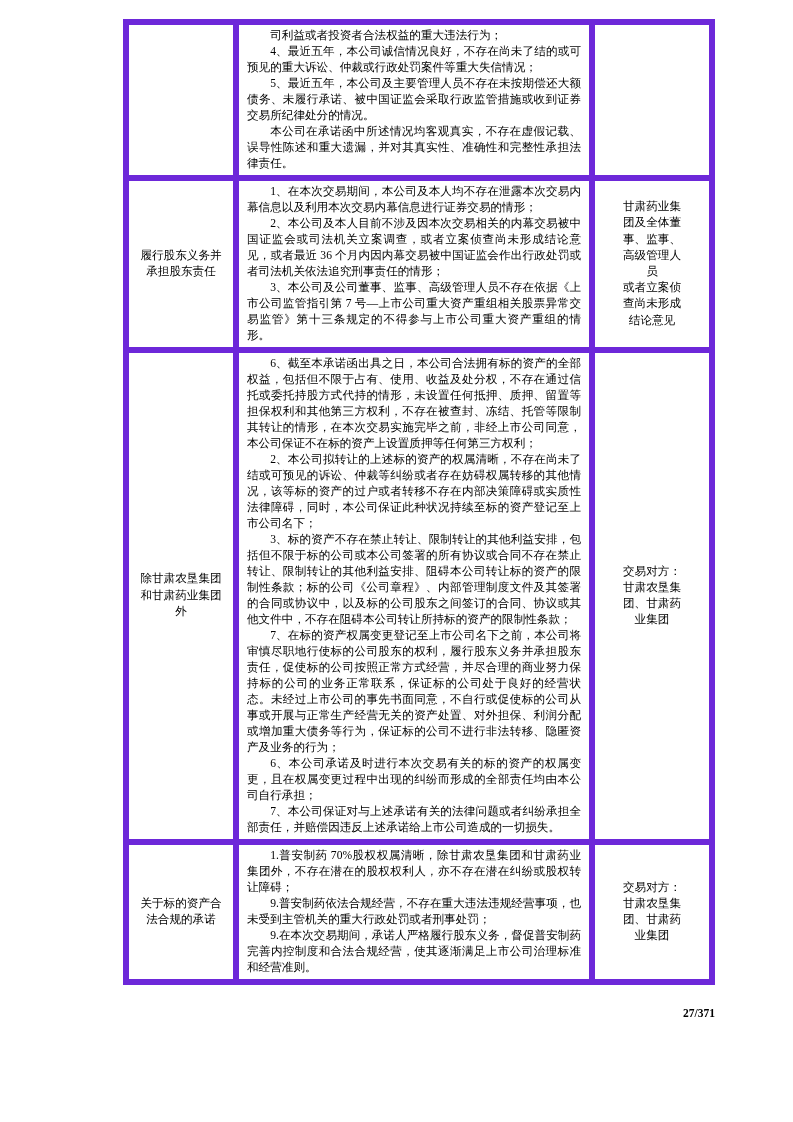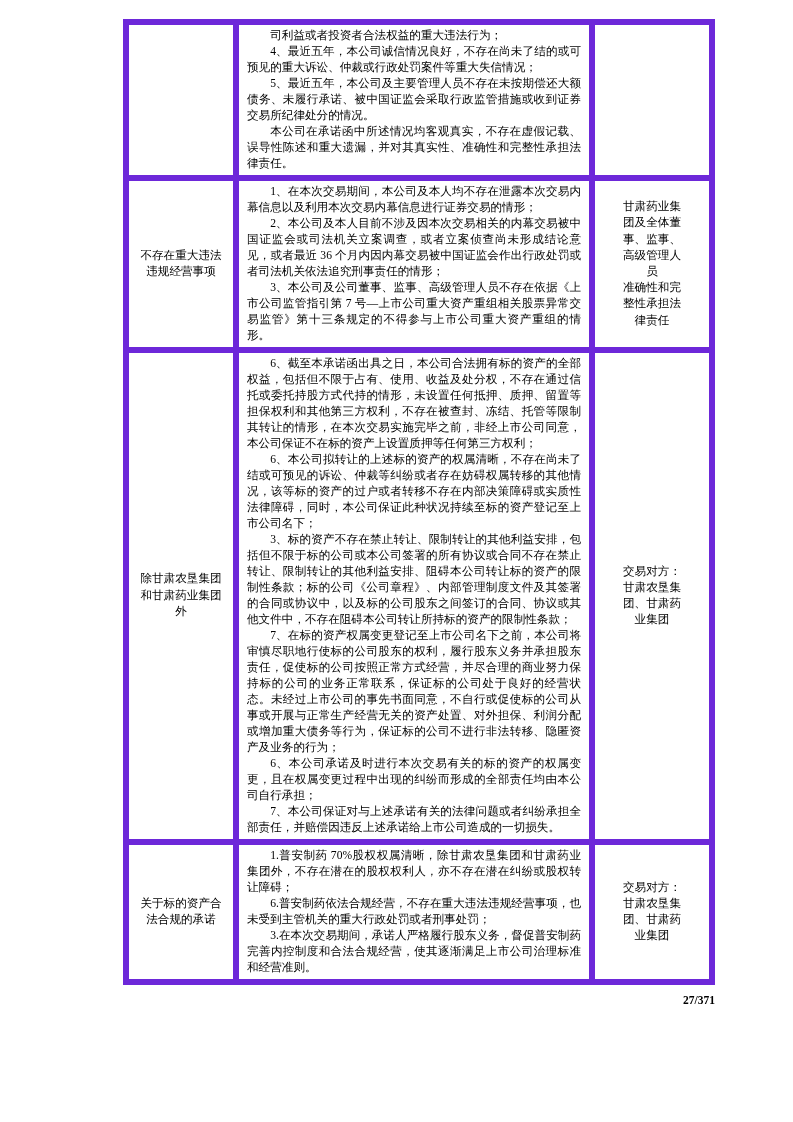--- a/index.html
+++ b/index.html
@@ -68,21 +68,21 @@
   }
   .party-text {
     width: 60px;
     margin: 0 auto;
     line-height: 16.2px;
     text-align: center;
   }
   .party-text div { margin: 0; }
 
   .page-footer {
-    margin: 9px 0 0 123px;
+    margin: 22px 0 0 123px;
     width: 592px;
     text-align: right;
     font-size: 11.5px;
     font-weight: bold;
   }
 </style>
 </head>
 <body>
 
 <div class="page">
@@ -102,62 +102,62 @@
           <p>司利益或者投资者合法权益的重大违法行为；</p>
           <p>4、最近五年，本公司诚信情况良好，不存在尚未了结的或可预见的重大诉讼、仲裁或行政处罚案件等重大失信情况；</p>
           <p>5、最近五年，本公司及主要管理人员不存在未按期偿还大额债务、未履行承诺、被中国证监会采取行政监管措施或收到证券交易所纪律处分的情况。</p>
           <p>本公司在承诺函中所述情况均客观真实，不存在虚假记载、误导性陈述和重大遗漏，并对其真实性、准确性和完整性承担法律责任。</p>
         </td>
         <td class="party-cell"></td>
       </tr>
 
       <tr class="row-2">
         <td class="label-cell">
-          <span>不存在重大违法违规经营事项</span>
+          <span>履行股东义务并承担股东责任</span>
         </td>
         <td class="content-cell">
           <p>1、在本次交易期间，本公司及本人均不存在泄露本次交易内幕信息以及利用本次交易内幕信息进行证券交易的情形；</p>
           <p>2、本公司及本人目前不涉及因本次交易相关的内幕交易被中国证监会或司法机关立案调查，或者立案侦查尚未形成结论意见，或者最近 36 个月内因内幕交易被中国证监会作出行政处罚或者司法机关依法追究刑事责任的情形；</p>
           <p>3、本公司及公司董事、监事、高级管理人员不存在依据《上市公司监管指引第 7 号—上市公司重大资产重组相关股票异常交易监管》第十三条规定的不得参与上市公司重大资产重组的情形。</p>
         </td>
         <td class="party-cell">
           <div class="party-text">
             <div>甘肃药业集团及全体董事、监事、高级管理人员</div>
-            <div>准确性和完整性承担法律责任</div>
+            <div>或者立案侦查尚未形成结论意见</div>
           </div>
         </td>
       </tr>
 
       <tr class="row-3">
         <td class="label-cell">
           <span>除甘肃农垦集团和甘肃药业集团外</span>
         </td>
         <td class="content-cell">
           <p>6、截至本承诺函出具之日，本公司合法拥有标的资产的全部权益，包括但不限于占有、使用、收益及处分权，不存在通过信托或委托持股方式代持的情形，未设置任何抵押、质押、留置等担保权利和其他第三方权利，不存在被查封、冻结、托管等限制其转让的情形，在本次交易实施完毕之前，非经上市公司同意，本公司保证不在标的资产上设置质押等任何第三方权利；</p>
-          <p>6、本公司拟转让的上述标的资产的权属清晰，不存在尚未了结或可预见的诉讼、仲裁等纠纷或者存在妨碍权属转移的其他情况，该等标的资产的过户或者转移不存在内部决策障碍或实质性法律障碍，同时，本公司保证此种状况持续至标的资产登记至上市公司名下；</p>
+          <p>2、本公司拟转让的上述标的资产的权属清晰，不存在尚未了结或可预见的诉讼、仲裁等纠纷或者存在妨碍权属转移的其他情况，该等标的资产的过户或者转移不存在内部决策障碍或实质性法律障碍，同时，本公司保证此种状况持续至标的资产登记至上市公司名下；</p>
           <p>3、标的资产不存在禁止转让、限制转让的其他利益安排，包括但不限于标的公司或本公司签署的所有协议或合同不存在禁止转让、限制转让的其他利益安排、阻碍本公司转让标的资产的限制性条款；标的公司《公司章程》、内部管理制度文件及其签署的合同或协议中，以及标的公司股东之间签订的合同、协议或其他文件中，不存在阻碍本公司转让所持标的资产的限制性条款；</p>
           <p>7、在标的资产权属变更登记至上市公司名下之前，本公司将审慎尽职地行使标的公司股东的权利，履行股东义务并承担股东责任，促使标的公司按照正常方式经营，并尽合理的商业努力保持标的公司的业务正常联系，保证标的公司处于良好的经营状态。未经过上市公司的事先书面同意，不自行或促使标的公司从事或开展与正常生产经营无关的资产处置、对外担保、利润分配或增加重大债务等行为，保证标的公司不进行非法转移、隐匿资产及业务的行为；</p>
           <p>6、本公司承诺及时进行本次交易有关的标的资产的权属变更，且在权属变更过程中出现的纠纷而形成的全部责任均由本公司自行承担；</p>
           <p>7、本公司保证对与上述承诺有关的法律问题或者纠纷承担全部责任，并赔偿因违反上述承诺给上市公司造成的一切损失。</p>
         </td>
         <td class="party-cell">
           <div class="party-text">
             <div>交易对方：甘肃农垦集团、甘肃药业集团</div>
           </div>
         </td>
       </tr>
 
       <tr class="row-4">
         <td class="label-cell">
           <span>关于标的资产合法合规的承诺</span>
         </td>
         <td class="content-cell">
           <p>1.普安制药 70%股权权属清晰，除甘肃农垦集团和甘肃药业集团外，不存在潜在的股权权利人，亦不存在潜在纠纷或股权转让障碍；</p>
-          <p>6.普安制药依法合规经营，不存在重大违法违规经营事项，也未受到主管机关的重大行政处罚或者刑事处罚；</p>
-          <p>3.在本次交易期间，承诺人严格履行股东义务，督促普安制药完善内控制度和合法合规经营，使其逐渐满足上市公司治理标准和经营准则。</p>
+          <p>9.普安制药依法合规经营，不存在重大违法违规经营事项，也未受到主管机关的重大行政处罚或者刑事处罚；</p>
+          <p>9.在本次交易期间，承诺人严格履行股东义务，督促普安制药完善内控制度和合法合规经营，使其逐渐满足上市公司治理标准和经营准则。</p>
         </td>
         <td class="party-cell">
           <div class="party-text">
             <div>交易对方：甘肃农垦集团、甘肃药业集团</div>
           </div>
         </td>
       </tr>
 
 
     </tbody>

